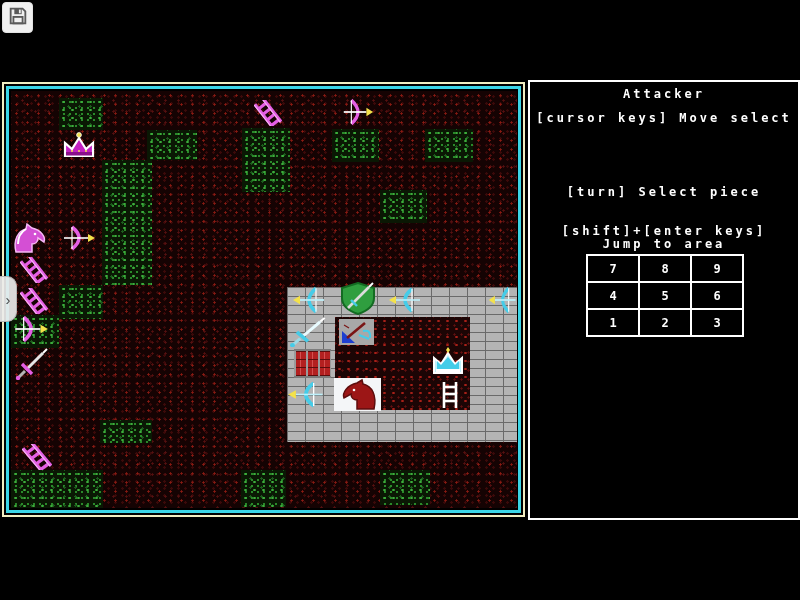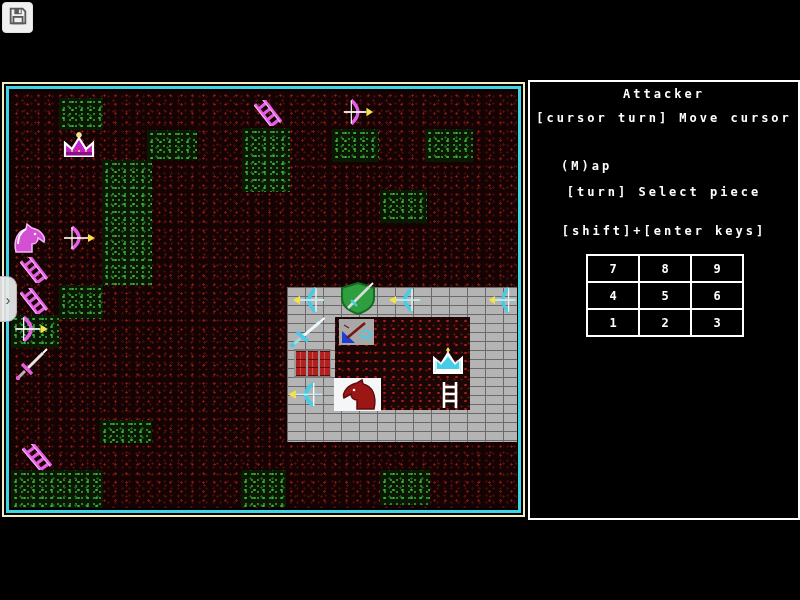--- a/index.html
+++ b/index.html
@@ -308,20 +308,20 @@
       </div>
   </div>
 </div>
 
 <div id="side-tab">
   <span>›</span>
 </div>
 
 <div id="panel">
   <div id="p-title" class="ctr">Attacker</div>
-  <div id="p-cursor" class="ctr">[cursor turn] Move cursor</div>
+  <div id="p-cursor" class="ctr">[cursor keys] Move select</div>
   <div id="p-menu">
-    <div>(M)ap</div>
   </div>
   <div id="p-enter" class="ctr">[turn] Select piece</div>
   <div id="p-shift" class="ctr">[shift]+[enter keys]</div>
+  <div id="p-jump" class="ctr">Jump to area</div>
   <div id="numpad"><div class="np-cell">7</div><div class="np-cell">8</div><div class="np-cell">9</div><div class="np-cell">4</div><div class="np-cell">5</div><div class="np-cell">6</div><div class="np-cell">1</div><div class="np-cell">2</div><div class="np-cell">3</div></div>
 </div>
 
 </body></html>

